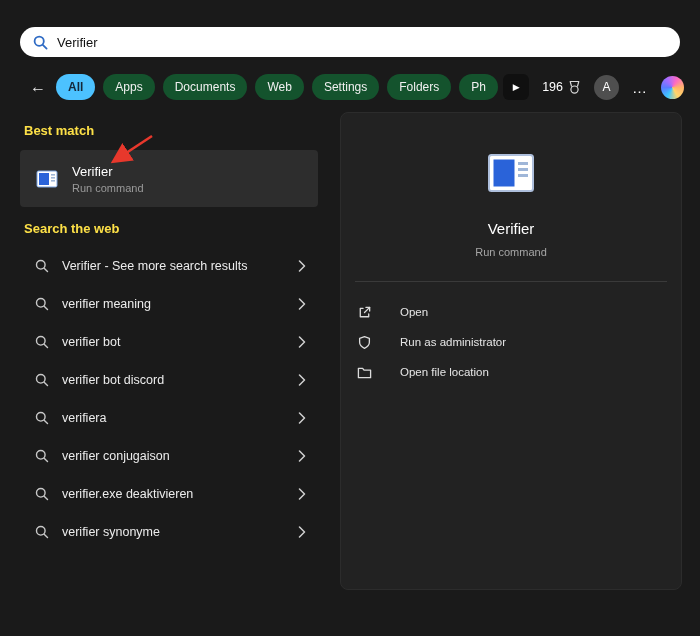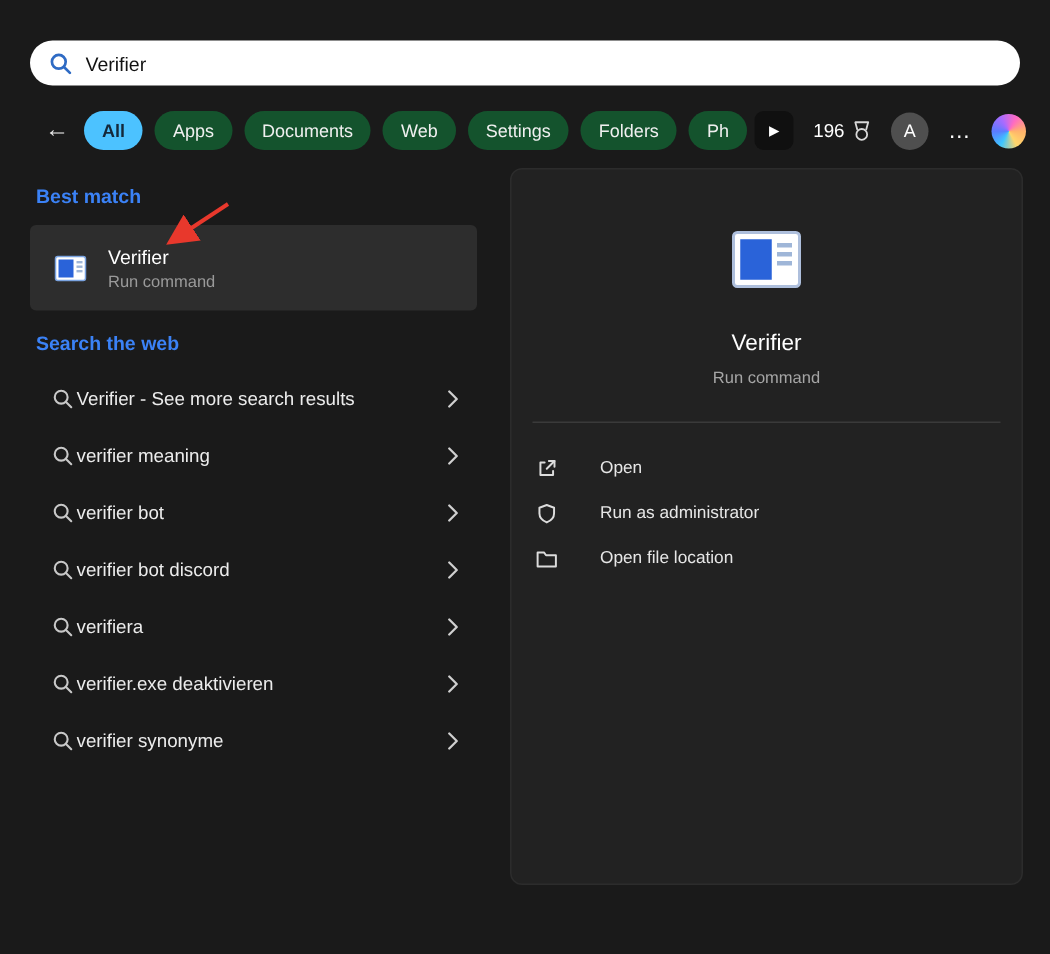--- a/index.html
+++ b/index.html
@@ -51,37 +51,37 @@
     width: 25px; height: 25px; border-radius: 50%; background: #4f4f4f;
     color: #fff; font-size: 12px; display: flex; align-items: center; justify-content: center;
   }
   .more { color: #fff; font-size: 15px; letter-spacing: 1px; }
   .copilot {
     width: 23px; height: 23px; border-radius: 50%;
     background: conic-gradient(from 210deg at 50% 50%, #3ec6ff, #5b7bff, #a86bff, #ff6bc1, #ffb36b, #ffd66b, #3ec6ff);
   }
 
   
-  .section-heading { position: absolute; color: #3b82f6; font-size: 13px; font-weight: 700; }
+  .section-heading { position: absolute; color: #fde047; font-size: 13px; font-weight: 700; }
   #bm-heading { left: 24px; top: 123px; }
   #web-heading { left: 24px; top: 221px; }
 
   .best-match-item {
     position: absolute; left: 20px; top: 150px; width: 298px; height: 57px;
     background: #2d2d2d; border-radius: 4px;
     display: flex; align-items: center; gap: 13px;
     padding: 0 12px 0 15px; box-sizing: border-box;
   }
   .bm-text { display: flex; flex-direction: column; }
   .bm-title { font-size: 13px; color: #ffffff; }
   .bm-sub { font-size: 11px; color: #9a9a9a; margin-top: 3px; }
 
   .web-list { position: absolute; left: 20px; top: 247px; width: 298px; }
   .web-row {
-    height: 38px; display: flex; align-items: center; gap: 2px;
+    height: 38px; display: flex; align-items: center; gap: 13px;
     padding: 0 12px 0 15px; box-sizing: border-box; border-radius: 4px;
   }
   .web-label {
     flex: 1; font-size: 12.5px; color: #ececec;
     white-space: nowrap; overflow: hidden;
   }
 
   
   .preview-panel {
     position: absolute; left: 340px; top: 112px; width: 342px; height: 478px;
@@ -212,20 +212,30 @@
     <span class="web-label">verifiera</span>
     <svg width="8" height="12" viewBox="0 0 8 12">
         <path d="M1.5 1l5 5-5 5" fill="none" stroke="#d0d0d0" stroke-width="1.5" stroke-linecap="round" stroke-linejoin="round"></path>
       </svg>
   </div>
   <div class="web-row">
     <svg width="14" height="14" viewBox="0 0 15 15">
         <circle cx="6.2" cy="6.2" r="4.6" fill="none" stroke="#c8c8c8" stroke-width="1.5"></circle>
         <line x1="9.8" y1="9.8" x2="13.4" y2="13.4" stroke="#c8c8c8" stroke-width="1.5" stroke-linecap="round"></line>
       </svg>
+    <span class="web-label">verifier conjugaison</span>
+    <svg width="8" height="12" viewBox="0 0 8 12">
+        <path d="M1.5 1l5 5-5 5" fill="none" stroke="#d0d0d0" stroke-width="1.5" stroke-linecap="round" stroke-linejoin="round"></path>
+      </svg>
+  </div>
+  <div class="web-row">
+    <svg width="14" height="14" viewBox="0 0 15 15">
+        <circle cx="6.2" cy="6.2" r="4.6" fill="none" stroke="#c8c8c8" stroke-width="1.5"></circle>
+        <line x1="9.8" y1="9.8" x2="13.4" y2="13.4" stroke="#c8c8c8" stroke-width="1.5" stroke-linecap="round"></line>
+      </svg>
     <span class="web-label">verifier.exe deaktivieren</span>
     <svg width="8" height="12" viewBox="0 0 8 12">
         <path d="M1.5 1l5 5-5 5" fill="none" stroke="#d0d0d0" stroke-width="1.5" stroke-linecap="round" stroke-linejoin="round"></path>
       </svg>
   </div>
   <div class="web-row">
     <svg width="14" height="14" viewBox="0 0 15 15">
         <circle cx="6.2" cy="6.2" r="4.6" fill="none" stroke="#c8c8c8" stroke-width="1.5"></circle>
         <line x1="9.8" y1="9.8" x2="13.4" y2="13.4" stroke="#c8c8c8" stroke-width="1.5" stroke-linecap="round"></line>
       </svg>

